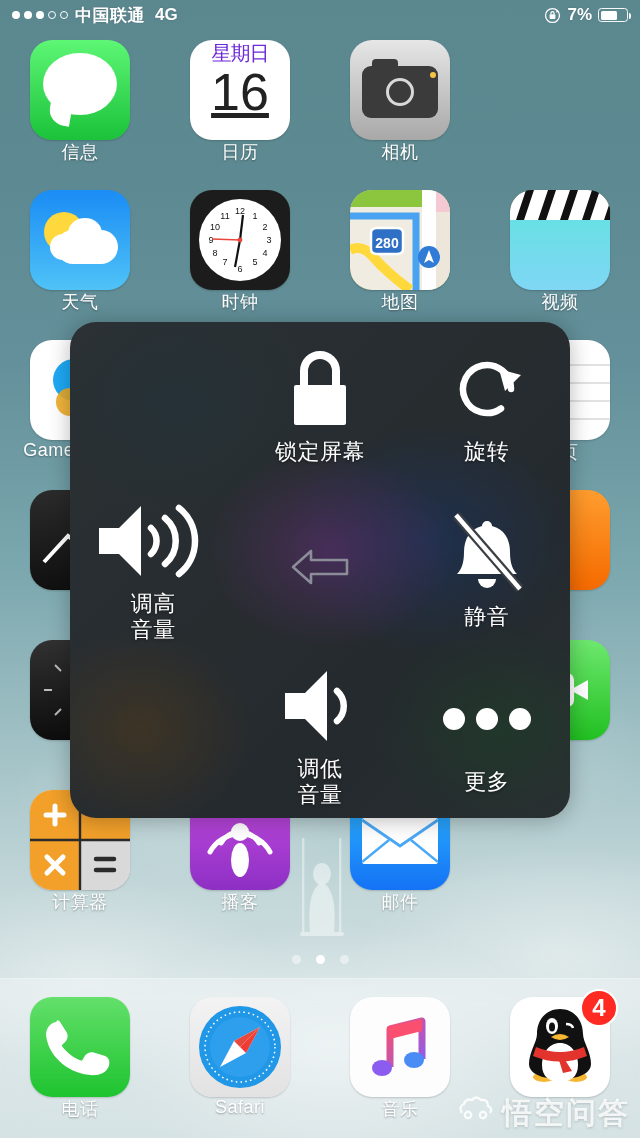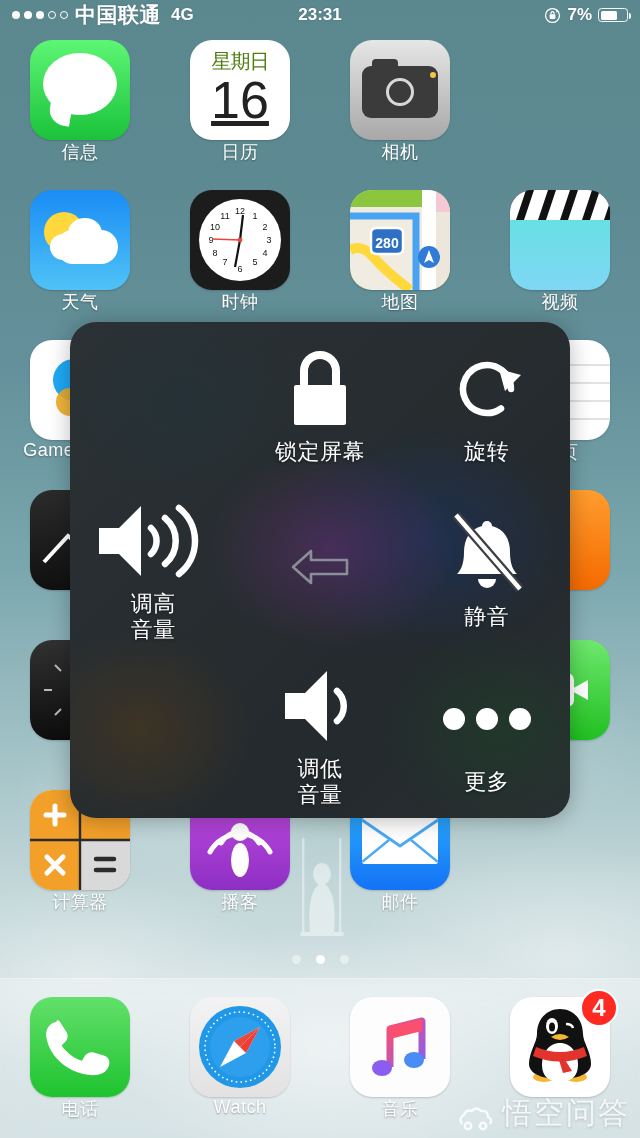--- a/index.html
+++ b/index.html
@@ -37,21 +37,21 @@
     display:flex; align-items:center;
     color:#fff; font-size:17px; font-weight:bold;
     padding:0 12px;
     text-shadow:0 0 2px rgba(0,0,0,.18);
   }
   .sb-left{ display:flex; align-items:center; gap:7px; }
   .dots{ display:flex; gap:4px; align-items:center; }
   .dot{ width:8px; height:8px; border-radius:50%; }
   .dot.on{ background:#fff; }
   .dot.off{ background:transparent; border:1.4px solid #fff; }
-  .sb-carrier{ font-size:21px; font-weight:bold; letter-spacing:.5px;}
+  .sb-carrier{ font-size:17px; font-weight:bold; letter-spacing:.5px;}
   .sb-net{ font-size:17px; font-weight:bold; margin-left:3px;}
   .sb-center{ position:absolute; left:0; right:0; text-align:center; font-size:17px; font-weight:bold; }
   .sb-right{ margin-left:auto; display:flex; align-items:center; gap:6px; position:relative; z-index:2;}
   .bat{
     width:30px; height:14px; border:1.5px solid rgba(255,255,255,.95);
     border-radius:3.5px; position:relative; padding:1.5px;
   }
   .bat::after{
     content:""; position:absolute; right:-4px; top:4px; width:2.5px; height:6px;
     background:rgba(255,255,255,.95); border-radius:0 2px 2px 0;
@@ -78,21 +78,21 @@
   .ic-messages{ background:linear-gradient(to bottom,#5df675,#1bc23a); }
   .ic-messages .bubble{
     position:absolute; left:13px; top:13px; width:74px; height:62px;
     background:#fff; border-radius:50%;
   }
   .ic-messages .tail{
     position:absolute; left:19px; top:63px; width:22px; height:22px;
     background:#fff; border-radius:0 0 0 16px; transform:rotate(10deg);
   }
   .ic-calendar{ background:#fff; display:flex; flex-direction:column; align-items:center; }
-  .ic-calendar .day{ color:#4d7c0f; font-size:20px; margin-top:8px; font-weight:500; letter-spacing:-1px;}
+  .ic-calendar .day{ color:#6d28d9; font-size:20px; font-weight:500; letter-spacing:-1px;}
   .ic-calendar .num{ color:#222; font-size:52px; line-height:52px; margin-top:-1px; font-weight:300;text-decoration:underline; }
   .ic-photos{ background:#fff; }
   .ic-photos .flower{ position:absolute; left:10px; top:10px; width:80px; height:80px; }
   .ic-camera{ background:linear-gradient(to bottom,#e6e6e6,#a8a8a8); }
   .ic-camera .body{
     position:absolute; left:12px; top:26px; width:76px; height:52px;
     background:#3b3b3b; border-radius:9px;
   }
   .ic-camera .hump{
     position:absolute; left:22px; top:19px; width:26px; height:12px;
@@ -221,22 +221,22 @@
   .at-lbl{
     margin-top:6px; font-size:22px; line-height:26px; text-align:center;
     color:#fff; letter-spacing:.5px;
     text-shadow:0 1px 3px rgba(0,0,0,.5);
   }
   .at-empty{}
 
   
   #watermark{
     position:absolute; right:10px; bottom:4px; z-index:30;
-    display:flex; align-items:flex-end; gap:6px;
-    color:rgba(255,255,255,.82); font-size:30px; font-weight:normal;
+    display:flex; align-items:flex-start; gap:6px;
+    color:rgba(255,255,255,.82); font-size:30px; font-weight:bold;
     letter-spacing:2px;
     text-shadow:0 1px 3px rgba(0,0,0,.18);
   }
 </style>
 </head>
 <body>
 
 <div id="wallpaper"></div>
 <svg id="swing" viewBox="0 0 52 130">
   <rect x="6" y="0" width="2.4" height="96" fill="#ffffff" opacity=".75"></rect>
@@ -251,21 +251,20 @@
     <span class="dots">
       <i class="dot on"></i>
         <i class="dot on"></i>
         <i class="dot on"></i>
         <i class="dot off"></i>
         <i class="dot off"></i>
     </span>
     <span class="sb-carrier">中国联通</span>
     <span class="sb-net">4G</span>
   </div>
-  <div class="sb-center">23:31</div>
   <div class="sb-right">
     <svg width="17" height="17" viewBox="0 0 20 20">
       <circle cx="10" cy="10" r="8.2" fill="none" stroke="#fff" stroke-width="1.5"></circle>
       <rect x="6.6" y="8.6" width="6.8" height="5.4" rx="1" fill="#fff"></rect>
       <path d="M8.2 8.6 V7.2 a1.8 1.8 0 0 1 3.6 0 V8.6" fill="none" stroke="#fff" stroke-width="1.4"></path>
       <path d="M14.5 3.5 l3 1.6 l-3 1.6 z" fill="#fff"></path>
     </svg>
     <span>7%</span>
     <span class="bat">
         <i style="width: 67%;"></i>
@@ -558,21 +557,21 @@
           <svg width="100" height="100" viewBox="0 0 100 100">
             <circle cx="50" cy="50" r="41" fill="#2197e8"></circle>
             <circle cx="50" cy="50" r="35" fill="none" stroke="#fff" stroke-width="1.5" stroke-dasharray="1.6 3.2"></circle>
             <circle cx="50" cy="50" r="30" fill="#2d9fec"></circle>
             <path d="M70 30 L56 56 L30 70 L44 44 Z" fill="#fff"></path>
             <path d="M70 30 L56 56 L50 50 Z" fill="#f03c32"></path>
             <path d="M50 50 L44 44 L70 30 Z" fill="#e8493d"></path>
           </svg>
         </div>
       </div>
-      <div class="lbl">Watch</div>
+      <div class="lbl">Safari</div>
     </div>
 
     <div class="cell">
       <div class="iconwrap">
         <div class="icon ic-music">
           <svg width="100" height="100" viewBox="0 0 100 100">
             <defs>
               <linearGradient id="mg" x1="0" y1="0" x2="1" y2="1">
                 <stop offset="0" stop-color="#fa4f6e"></stop>
                   <stop offset="1" stop-color="#8a5cf0"></stop>

